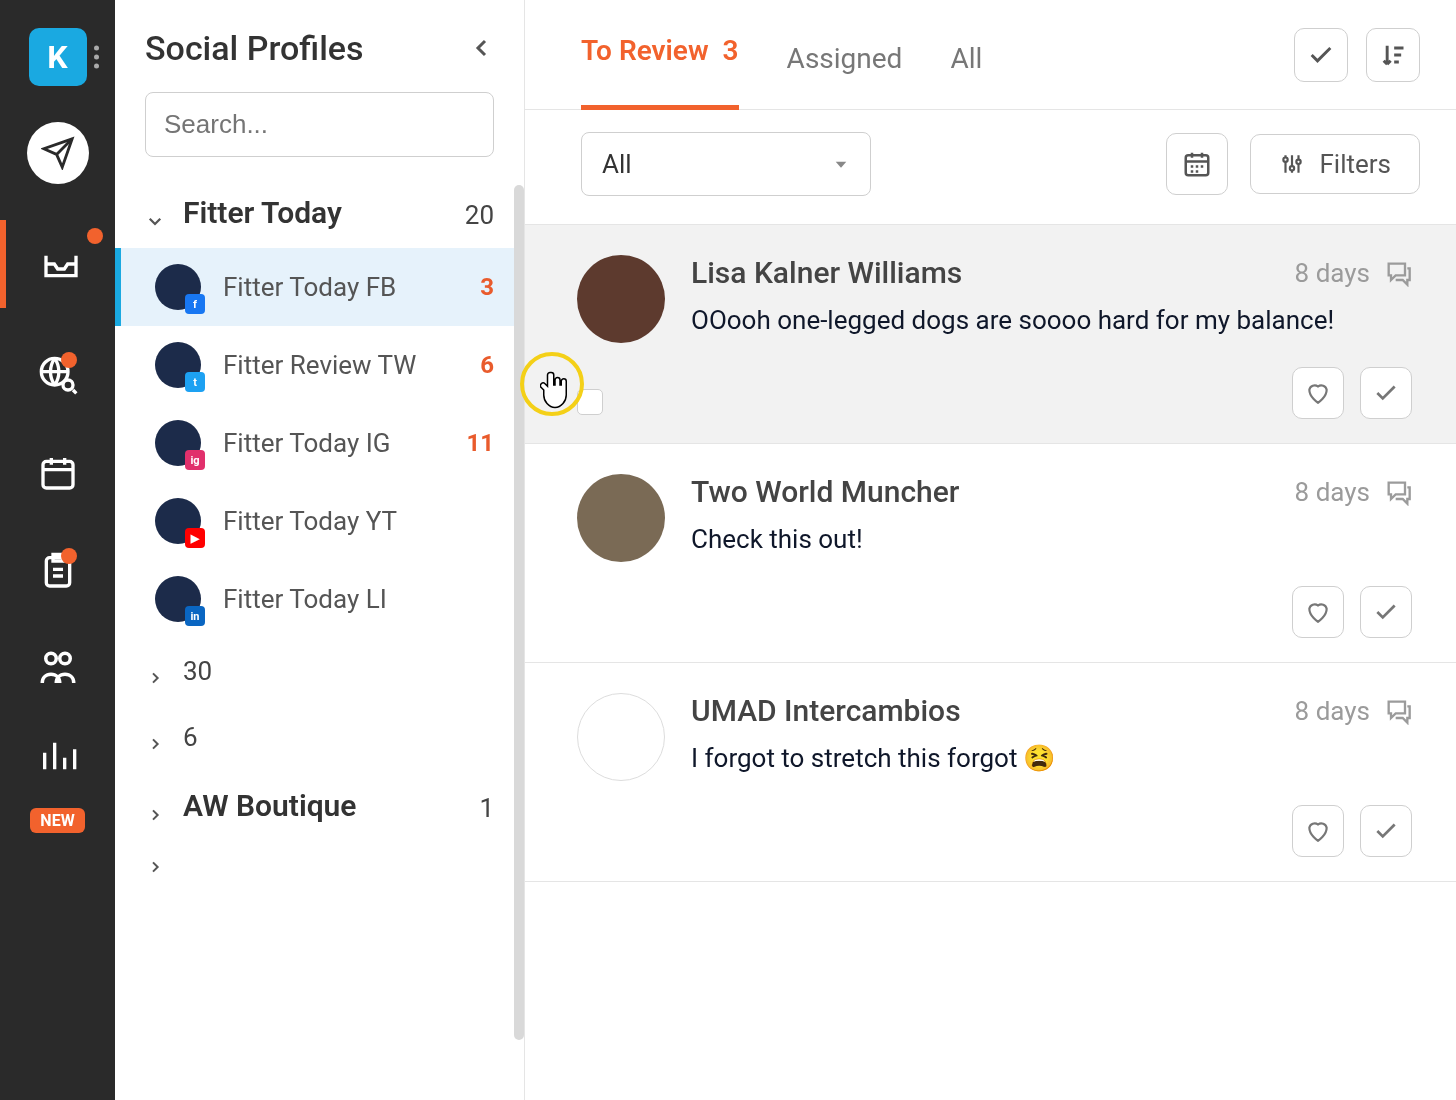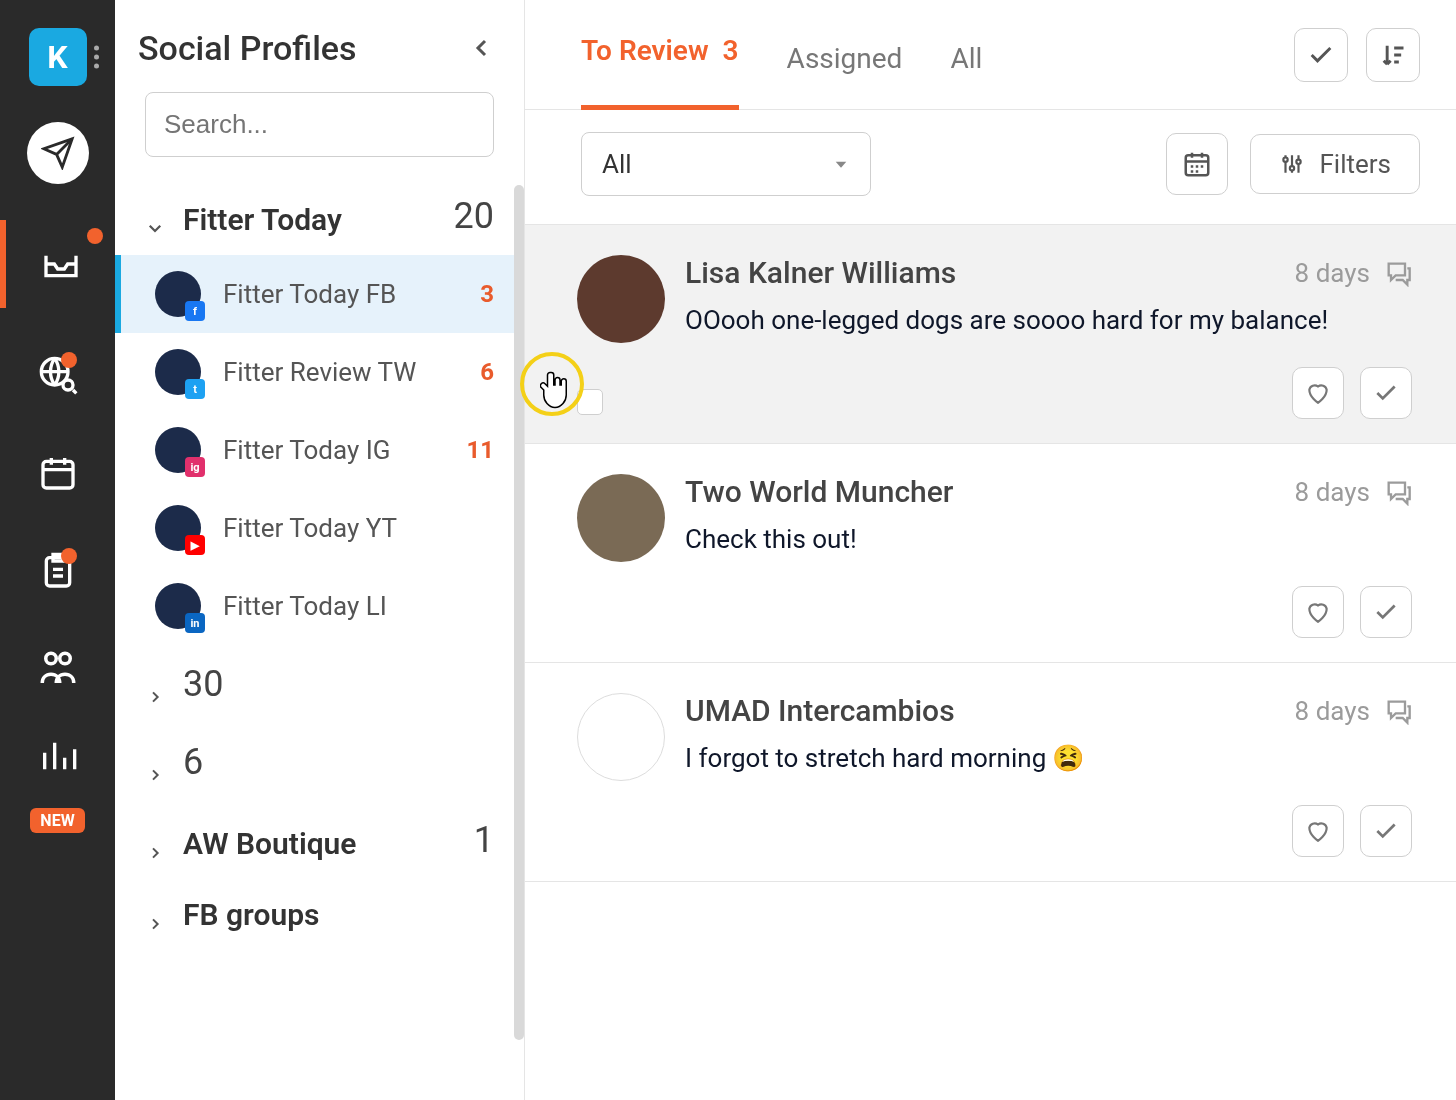--- a/index.html
+++ b/index.html
@@ -14,27 +14,27 @@
 .rail-item { width:62px; height:62px; border-radius:50%; display:flex; align-items:center; justify-content:center; position:relative; cursor:pointer;}
 .rail-item.white-round { background:#fff; }
 .rail-item.active-tile { width:115px; height:88px; border-radius:0; border-left:6px solid #f2622d; background:transparent;}
 .rail-item .noti { position:absolute; top:8px; right:12px; width:16px; height:16px; border-radius:50%; background:#f2622d;}
 .rail-item svg{stroke:#fff;}
 .rail-item.white-round svg{stroke:#2a2a2a;}
 .new-badge{ background:#f2622d; color:#fff; font-size:16px; font-weight:700; padding:3px 10px; border-radius:6px; margin-top:-4px;}
 
 
 .sidebar { width:409px; border-right:0; display:flex; flex-direction:column; background:#fff; position:relative;}
-.sidebar-head { display:flex; align-items:center; justify-content:space-between; padding:28px 30px 18px 23px;}
+.sidebar-head { display:flex; align-items:center; justify-content:space-between; padding:28px 30px 18px 30px;}
 .sidebar-head h1{ font-size:34px; font-weight:500; color:#333;}
 .search { margin:6px 30px 20px 30px; border:1px solid #cfcfcf; border-radius:8px; padding:16px 18px; font-size:26px; color:#9b9b9b; background:#fff;}
 .group { padding:18px 30px 18px 30px; display:flex; align-items:flex-end; gap:18px; cursor:pointer;}
 .group .chev{ width:20px; display:flex; justify-content:center;}
 .group .gname{ flex:1; font-size:30px; font-weight:600; color:#333;}
-.group .gcount{ font-size:36px; color:#444;}
+.group .gcount{ font-size:26px; color:#444;}
 .profile-list{ display:flex; flex-direction:column; }
 .profile { display:flex; align-items:center; gap:22px; padding:16px 30px 16px 40px; cursor:pointer; position:relative;}
 .profile.active{ background:#e6f2fb; border-left:6px solid #1aa9e1; padding-left:34px;}
 .profile .picon{ width:46px; height:46px; border-radius:50%; background:#1c2b4a; position:relative; display:flex; align-items:center; justify-content:center; color:#fff; font-size:10px;}
 .profile .pbadge{ position:absolute; right:-4px; bottom:-4px; width:20px; height:20px; border-radius:4px; display:flex; align-items:center; justify-content:center; font-size:11px; color:#fff; font-weight:700;}
 .profile .pname{ flex:1; font-size:26px; color:#555;}
 .profile .pcount{ font-size:24px; font-weight:700; color:#e95b2c;}
 .profile .pcount.muted{ color:#888; font-weight:500;}
 
 
@@ -50,21 +50,21 @@
 .squarebtn{ width:54px; height:54px; border:1px solid #cfcfcf; border-radius:10px; display:flex; align-items:center; justify-content:center; background:#fff; cursor:pointer;}
 
 .filters-row{ display:flex; align-items:center; gap:22px; padding:22px 36px 28px 56px; border-bottom:1px solid #e5e5e5;}
 .dropdown{ flex:0 0 290px; border:1px solid #cfcfcf; border-radius:8px; padding:16px 20px; font-size:26px; color:#333; display:flex; align-items:center; justify-content:space-between; background:#fff; cursor:pointer;}
 .iconbtn{ width:62px; height:62px; border:1px solid #cfcfcf; border-radius:10px; display:flex; align-items:center; justify-content:center; background:#fff; cursor:pointer; margin-left:auto;}
 .filterbtn{ border:1px solid #cfcfcf; border-radius:10px; padding:14px 28px; display:flex; align-items:center; gap:14px; font-size:26px; color:#555; cursor:pointer; background:#fff;}
 
 .feed{ flex:1; overflow:auto;}
 .card{ padding:30px 44px 24px 52px; border-bottom:1px solid #e5e5e5; position:relative;}
 .card.sel{ background:#f2f2f2;}
-.card-head{ display:flex; gap:20px;}
+.card-head{ display:flex; gap:26px;}
 .avatar{ width:88px; height:88px; border-radius:50%; background:#c8b9a6; flex-shrink:0; overflow:hidden;}
 .card-body{ flex:1; min-width:0;}
 .name-row{ display:flex; align-items:center; gap:20px;}
 .uname{ font-size:30px; font-weight:500; color:#444;}
 .meta{ margin-left:auto; display:flex; align-items:center; gap:14px; color:#9b9b9b; font-size:26px;}
 .msg{ font-size:26px; color:#0f172a; margin-top:12px; line-height:1.45;}
 .card-actions{ display:flex; gap:16px; justify-content:flex-end; margin-top:24px;}
 .actbtn{ width:52px; height:52px; border:1px solid #cfcfcf; border-radius:10px; display:flex; align-items:center; justify-content:center; background:#fff; cursor:pointer;}
 .checkbox{ position:absolute; left:52px; top:164px; width:26px; height:26px; border:1px solid #cfcfcf; border-radius:5px; background:#fff; cursor:pointer;}
 
@@ -227,21 +227,20 @@
         </span>
       <span class="gname">AW Boutique</span>
       <span class="gcount">1</span>
     </div>
     <div class="group">
       <span class="chev">
           <svg width="16" height="16" viewBox="0 0 24 24" fill="none" stroke="#555" stroke-width="3">
             <path d="m9 5 7 7-7 7"></path>
           </svg>
         </span>
-      <span class="gname">FB groups</span>
       <span class="gcount"></span>
     </div>
 
     <div class="sb-scroll"></div>
   </div>
 
   <div class="content">
     <div class="tabs">
       <div class="tab active">
         <span>To Review</span>
@@ -363,21 +362,21 @@
             <div class="name-row">
               <span class="uname">UMAD Intercambios</span>
               <span class="meta">
                 <span>8 days</span>
                 <svg width="28" height="28" viewBox="0 0 24 24" fill="none" stroke="#9b9b9b" stroke-width="2">
                     <path d="M4 4h14v10H10l-4 4v-4H4z"></path>
                     <path d="M20 8h2v10h-2v4l-4-4h-6"></path>
                   </svg>
               </span>
             </div>
-            <div class="msg">I forgot to stretch hard morning 😫</div>
+            <div class="msg">I forgot to stretch this forgot 😫</div>
           </div>
         </div>
         <div class="card-actions">
           <div class="actbtn">
               <svg width="26" height="26" viewBox="0 0 24 24" fill="none" stroke="#777" stroke-width="2">
                 <path d="M12 21s-8-5-8-12a5 5 0 0 1 8-3 5 5 0 0 1 8 3c0 7-8 12-8 12z"></path>
               </svg>
             </div>
           <div class="actbtn">
               <svg width="26" height="26" viewBox="0 0 24 24" fill="none" stroke="#777" stroke-width="2.5">

